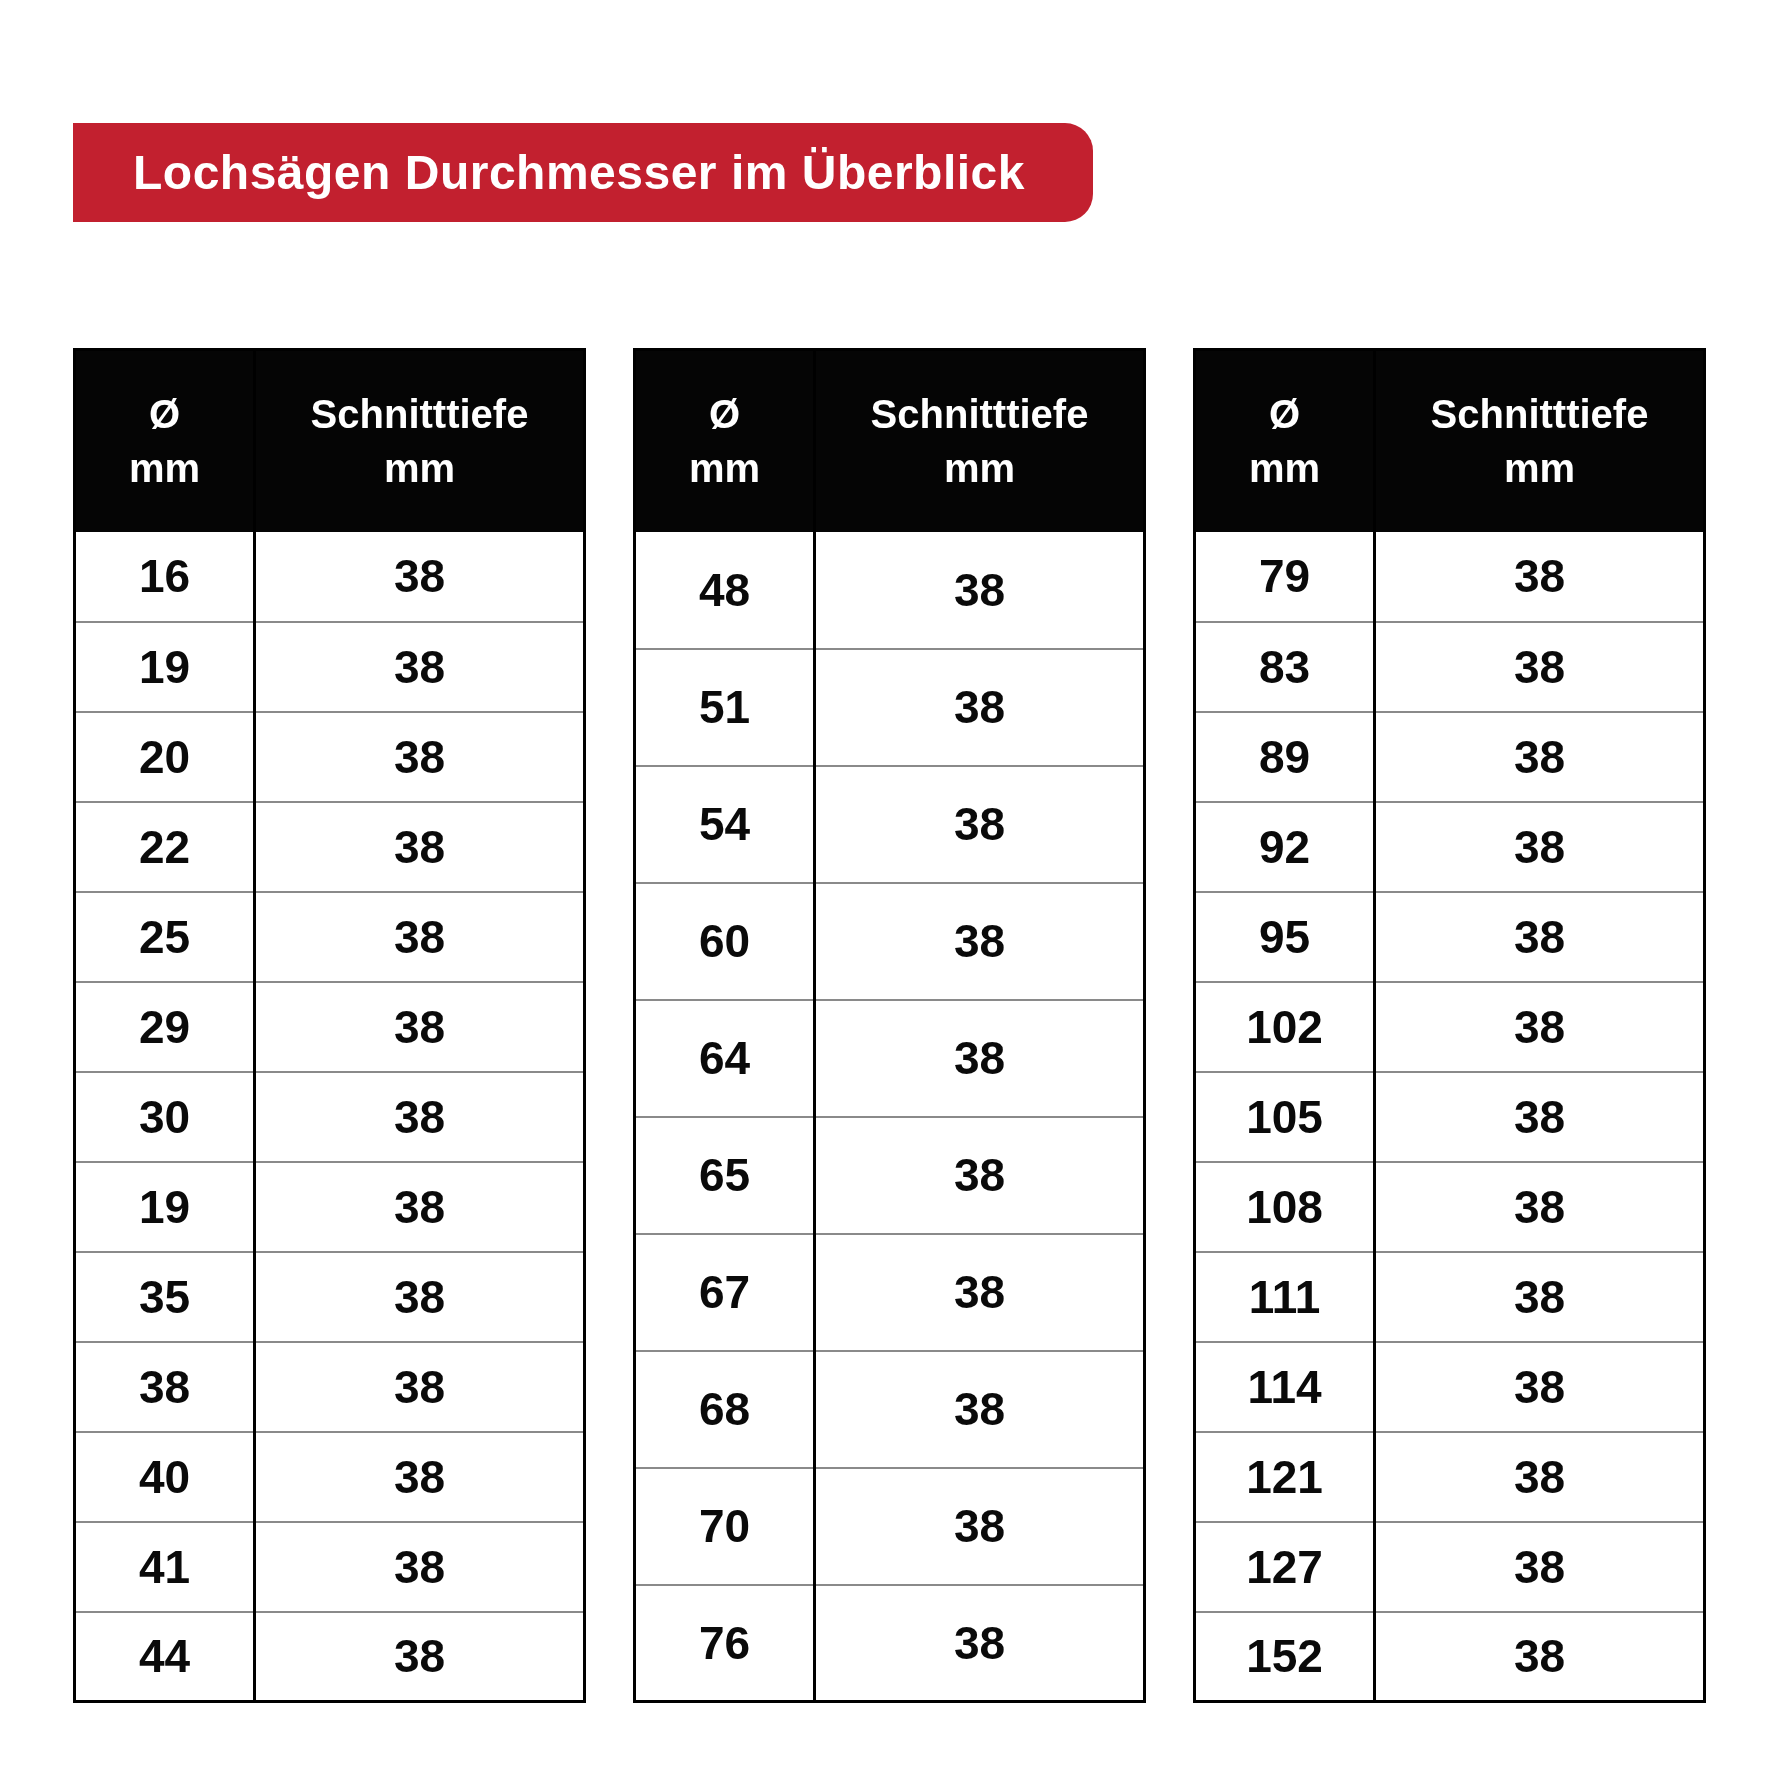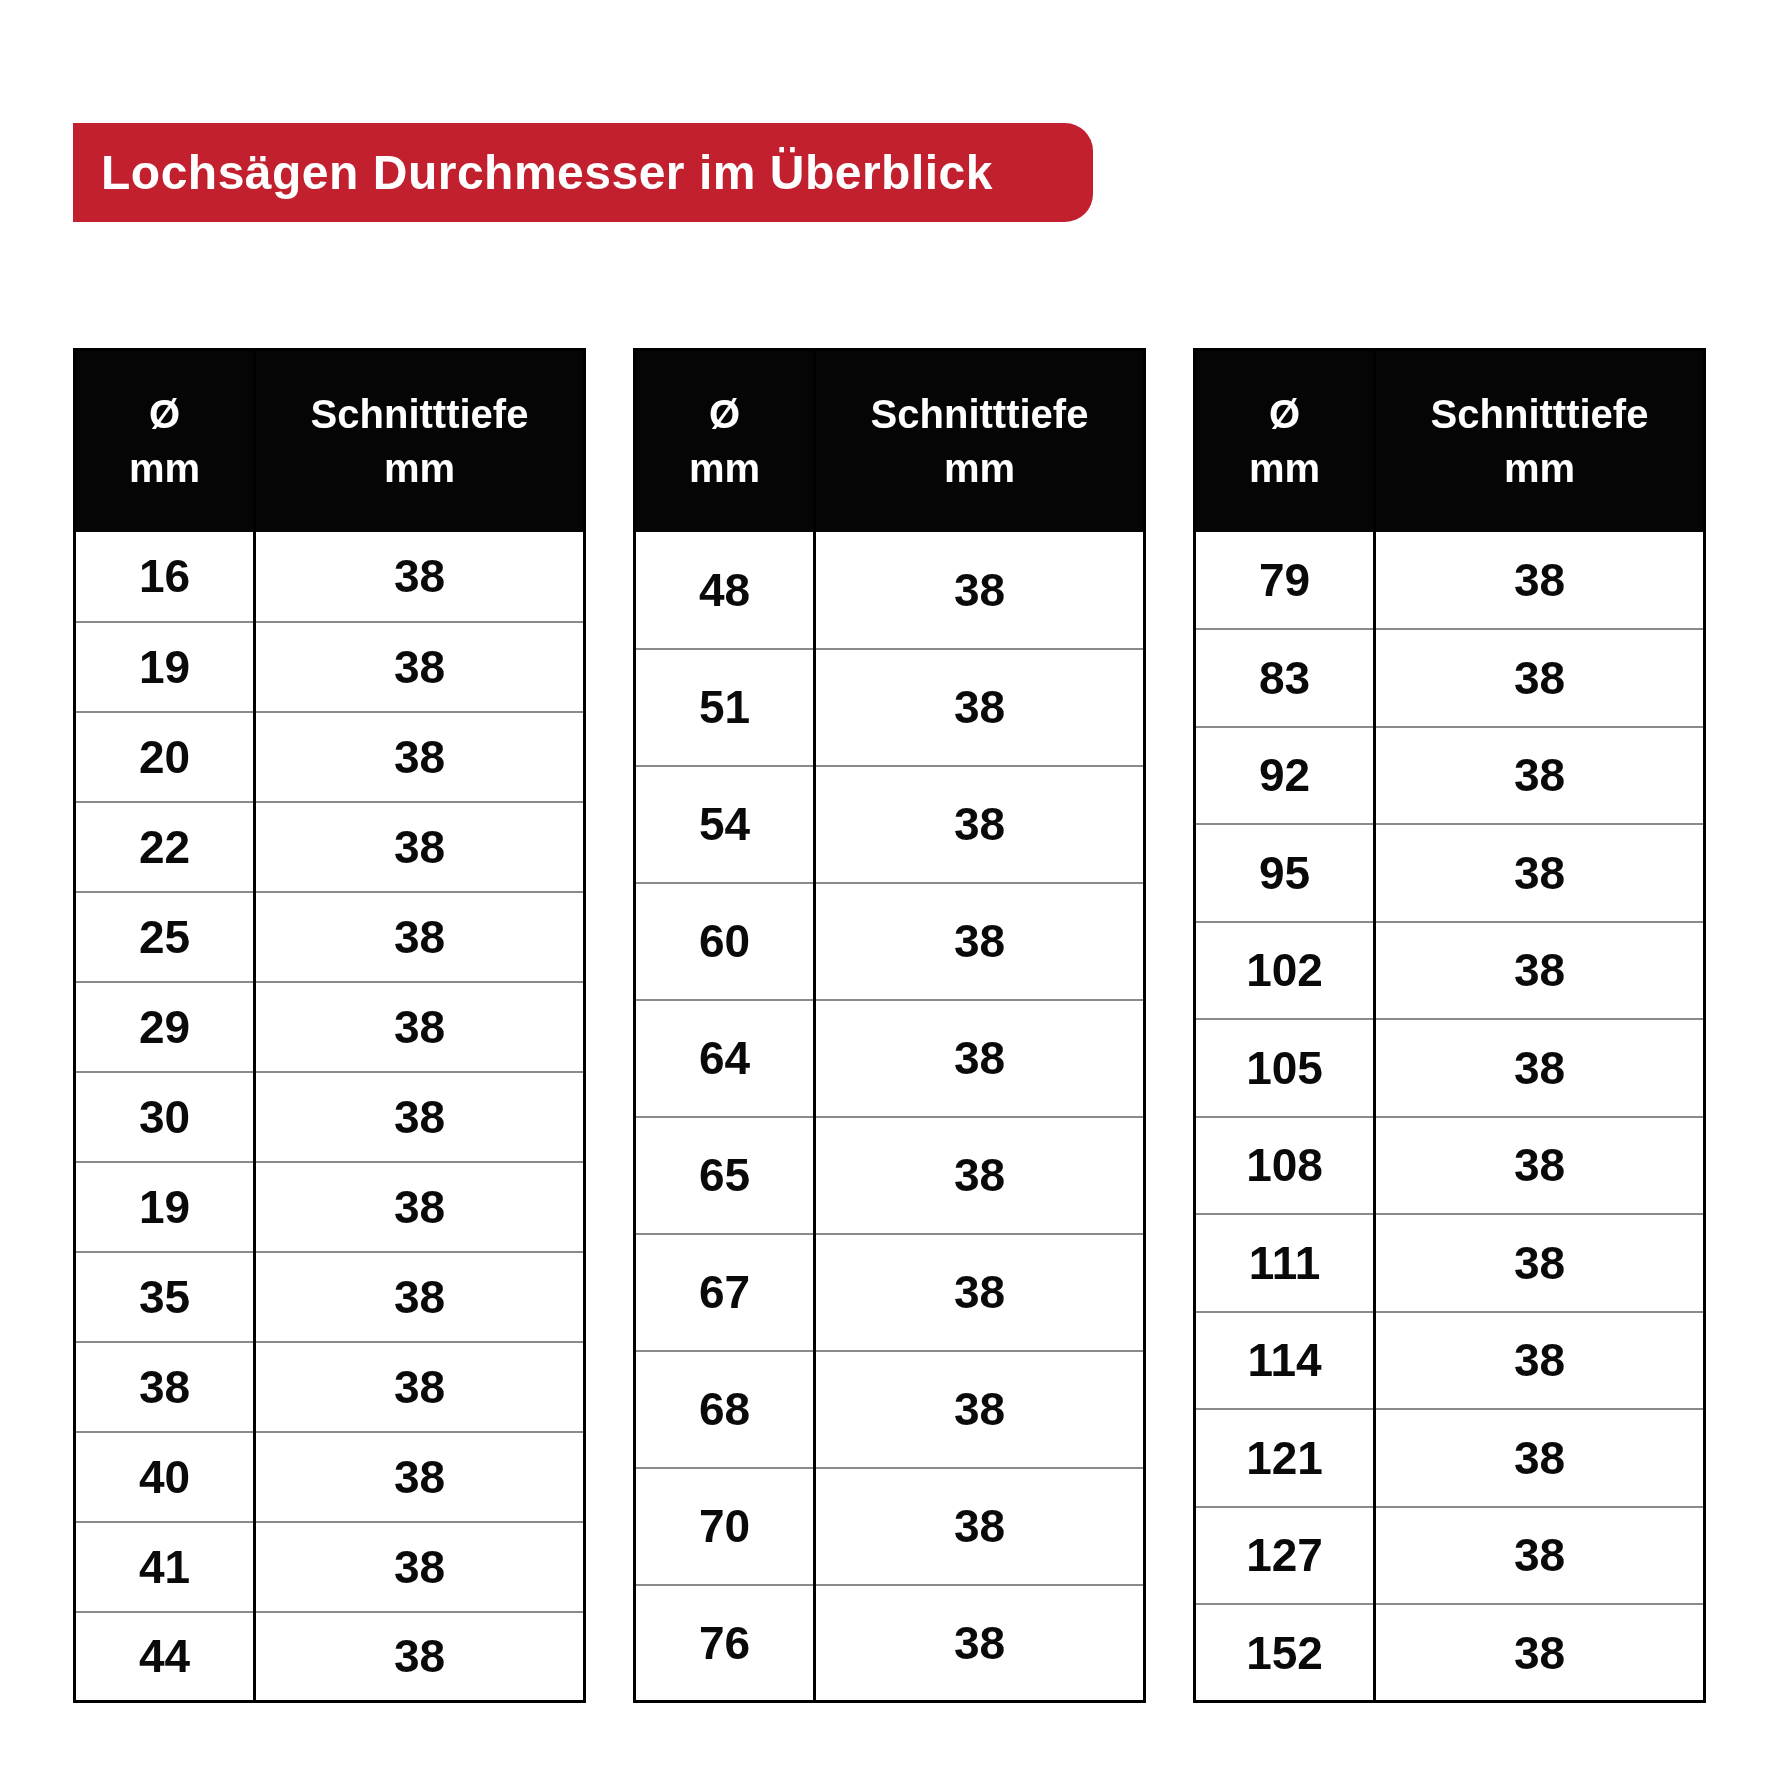--- a/index.html
+++ b/index.html
@@ -20,21 +20,21 @@
   .banner {
     position: absolute;
     left: 73px;
     top: 123px;
     width: 1020px;
     height: 99px;
     background: var(--accent);
     border-radius: 0 28px 28px 0;
     display: flex;
     align-items: center;
-    padding-left: 28px;
+    padding-left: 60px;
   }
   .banner-title {
     color: #ffffff;
     font-size: 48px;
     font-weight: 700;
     letter-spacing: 0.5px;
     white-space: nowrap;
   }
   .tables {
     position: absolute;
@@ -242,20 +242,24 @@
     <tbody>
         <tr>
           <td>79</td>
           <td>38</td>
         </tr>
         <tr>
           <td>83</td>
           <td>38</td>
         </tr>
         <tr>
+          <td>89</td>
+          <td>38</td>
+        </tr>
+        <tr>
           <td>92</td>
           <td>38</td>
         </tr>
         <tr>
           <td>95</td>
           <td>38</td>
         </tr>
         <tr>
           <td>102</td>
           <td>38</td>

